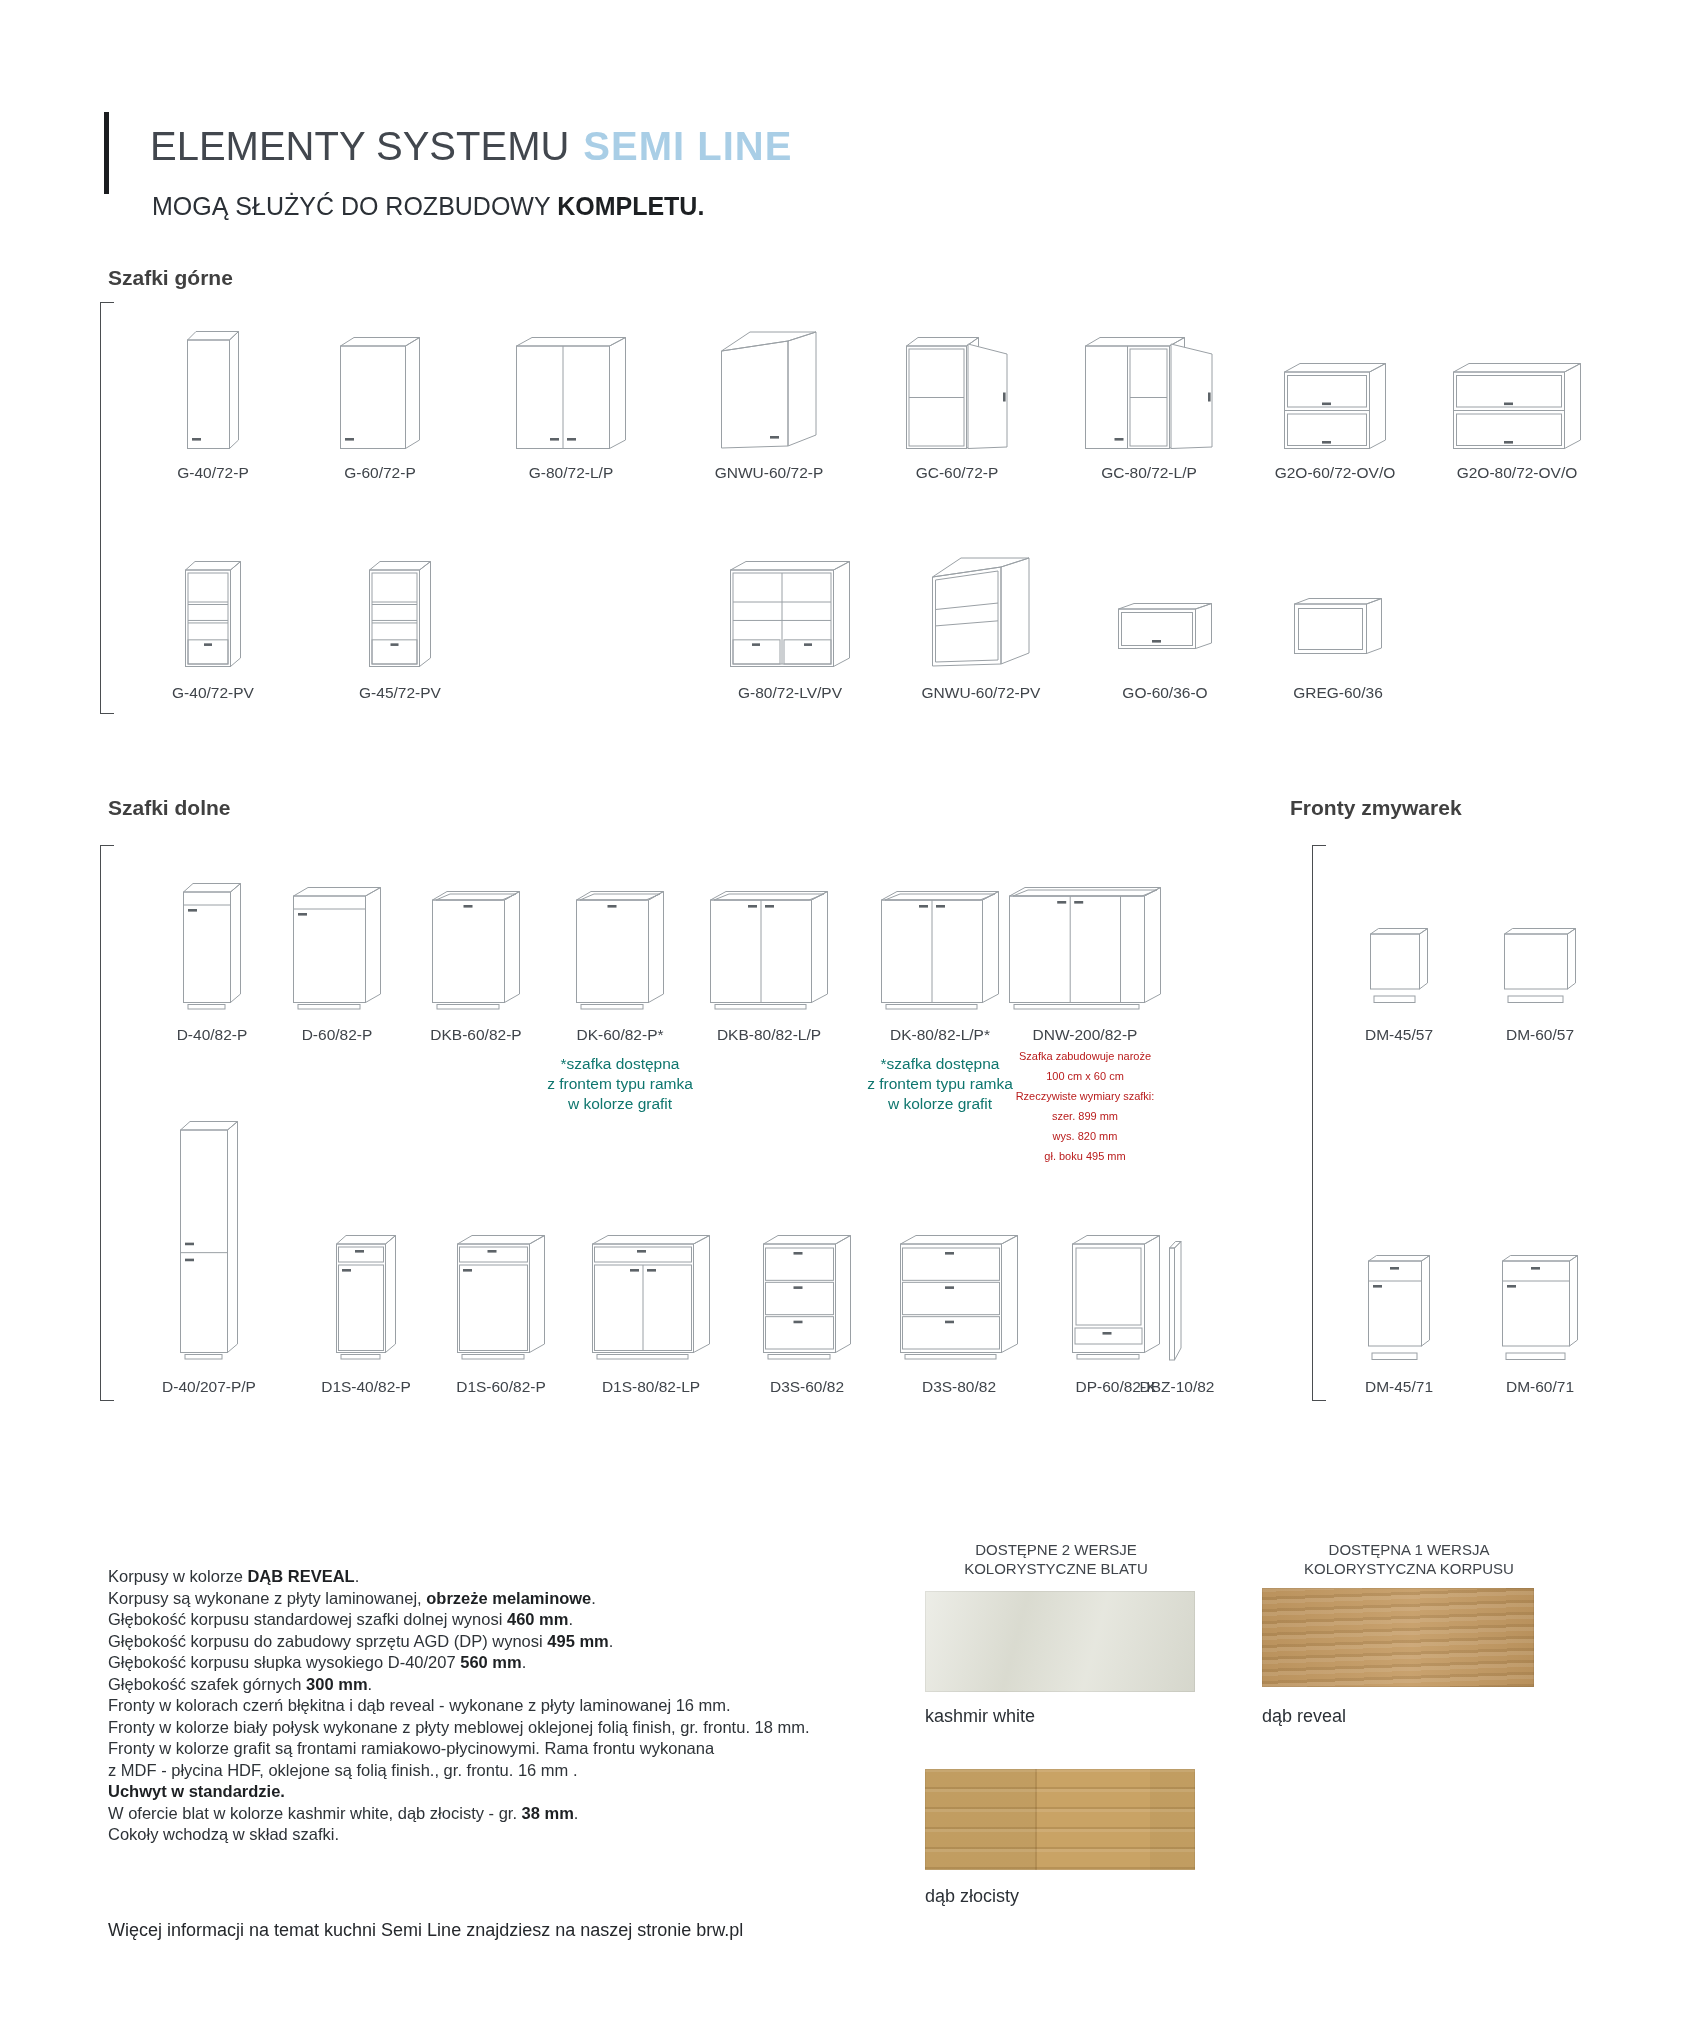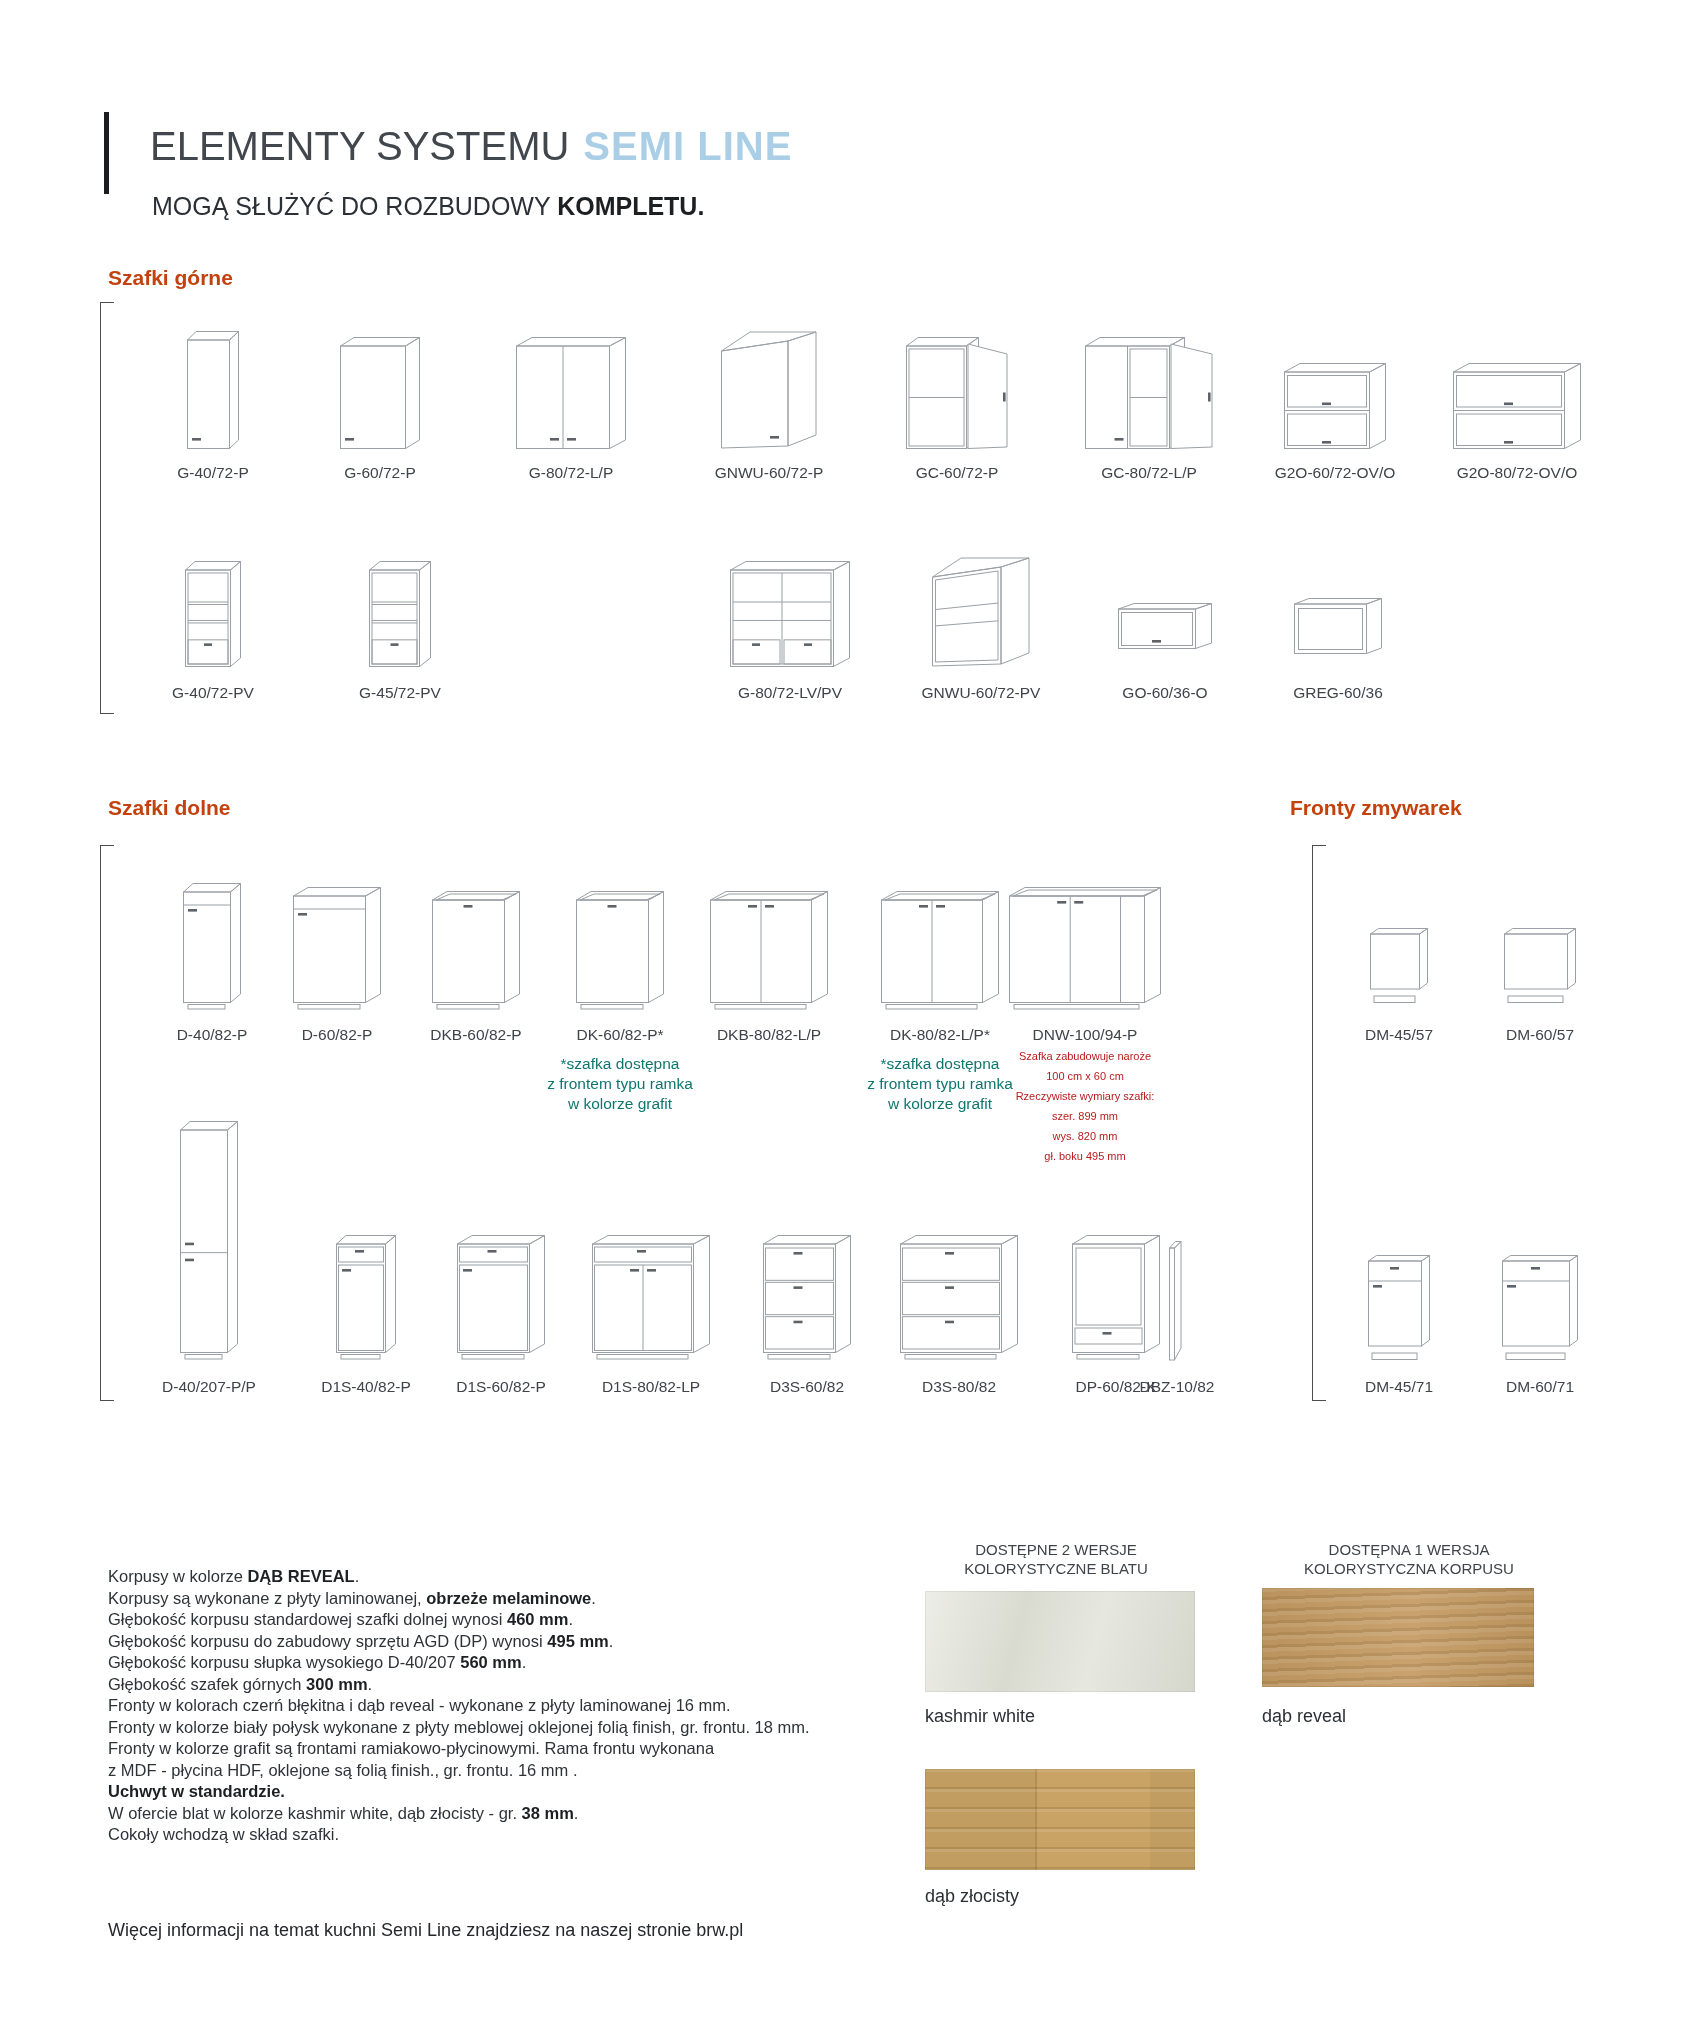--- a/index.html
+++ b/index.html
@@ -4,21 +4,21 @@
 <style>
   html,body{margin:0;padding:0;}
   body{width:1683px;height:2040px;position:relative;background:#ffffff;overflow:hidden;
        font-family:"Liberation Sans",sans-serif;color:#3c4147;}
   .abs{position:absolute;}
   #title-bar{left:104px;top:112px;width:5px;height:82px;background:#1b1d20;}
   #page-title{left:150px;top:122px;font-size:40px;line-height:48px;color:#42474e;display:flex;gap:14px;white-space:nowrap;}
   #page-title .accent{color:#a9cee6;font-weight:bold;letter-spacing:1px;}
   #page-subtitle{left:152px;top:192px;font-size:25px;color:#2b3036;white-space:nowrap;}
   #page-subtitle b{color:#1d2023;}
-  .sec-h{font-size:21px;font-weight:bold;color:#c2410c;white-space:nowrap;}
+  .sec-h{font-size:21px;font-weight:bold;color:#404040;white-space:nowrap;}
   .bracket{position:absolute;border-left:1.5px solid #4a4d50;width:14px;}
   .bracket:before,.bracket:after{content:"";position:absolute;left:0;width:13px;border-top:1.5px solid #4a4d50;}
   .bracket:before{top:0;}
   .bracket:after{bottom:0;}
   .cab{position:absolute;text-align:center;}
   .cab-draw{display:flex;align-items:flex-end;justify-content:center;}
   .cab-label{font-size:15.5px;color:#3f444a;white-space:nowrap;}
   .cab-note{font-size:15.5px;color:#0f766e;line-height:20px;margin-top:10px;}
   .cab-desc{font-size:11px;color:#b91c1c;line-height:20px;margin-top:2px;}
   #specs{left:108px;top:1566px;font-size:16.5px;line-height:21.5px;color:#2e3338;}
@@ -350,21 +350,21 @@
           <polygon points="135.5,9 151.5,0.5 151.5,107 135.5,115.5"></polygon>
           <rect x="0.5" y="9" width="135" height="106.5"></rect>
           <rect x="5" y="117.5" width="125" height="4.5"></rect>
           <polygon points="4,9 19,3 148,3 133,9"></polygon>
           <line x1="61.2" y1="9" x2="61.2" y2="115.5"></line>
           <line x1="111.52" y1="9" x2="111.52" y2="115.5"></line>
           <rect x="48.2" y="14" width="9" height="2.6" fill="#5d6368" stroke="none"></rect>
           <rect x="65.2" y="14" width="9" height="2.6" fill="#5d6368" stroke="none"></rect>
         </svg>
       </div>
-      <div class="cab-label" style="margin-top: 14px;">DNW-100/94-P</div>
+      <div class="cab-label" style="margin-top: 14px;">DNW-200/82-P</div>
       <div class="cab-desc">
         <div>Szafka zabudowuje naroże</div>
         <div>100 cm x 60 cm</div>
         <div>Rzeczywiste wymiary szafki:</div>
         <div>szer. 899 mm</div>
         <div>wys. 820 mm</div>
         <div>gł. boku 495 mm</div>
       </div>
     </div>
     <div class="cab" style="left: 117px; top: 1122px; width: 184px;">

